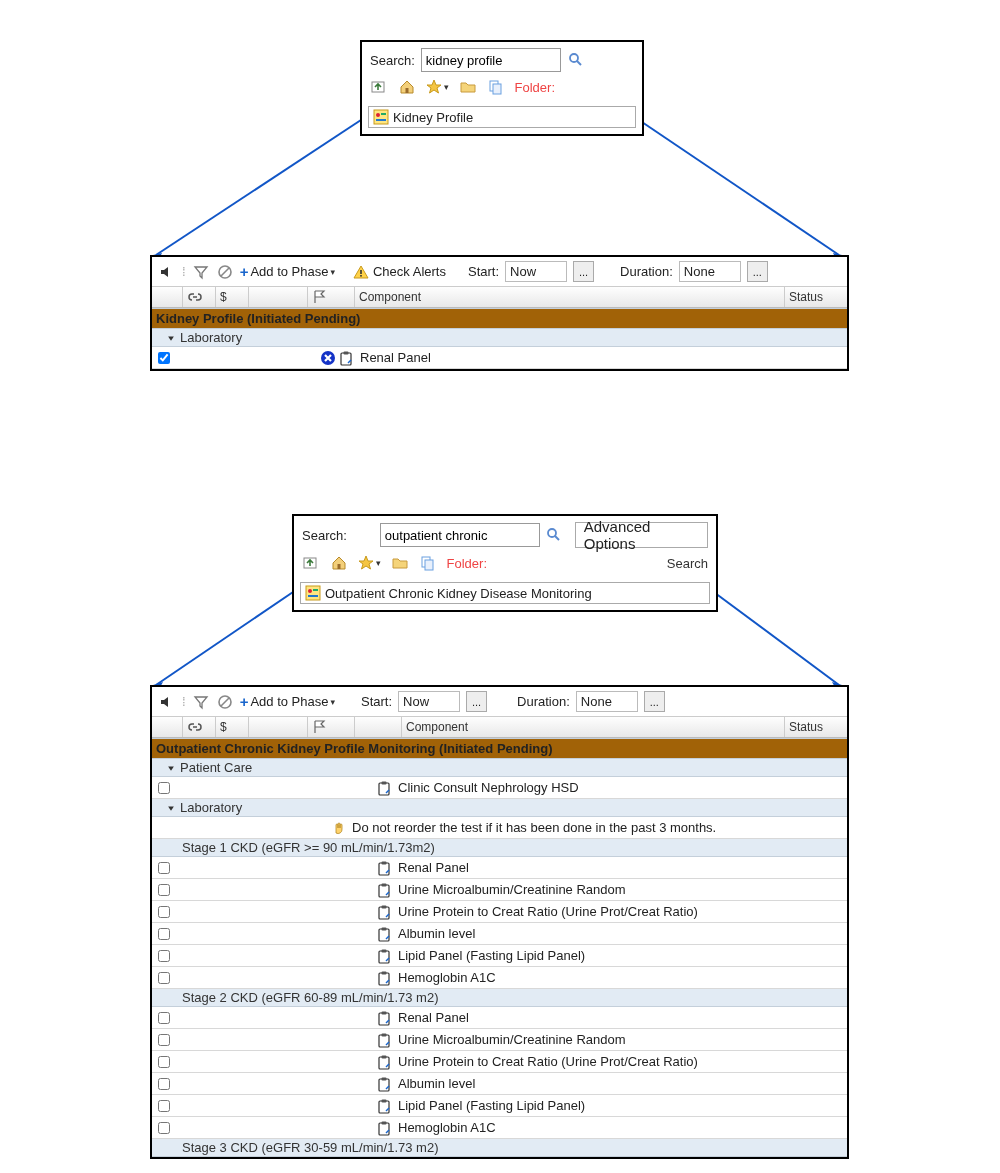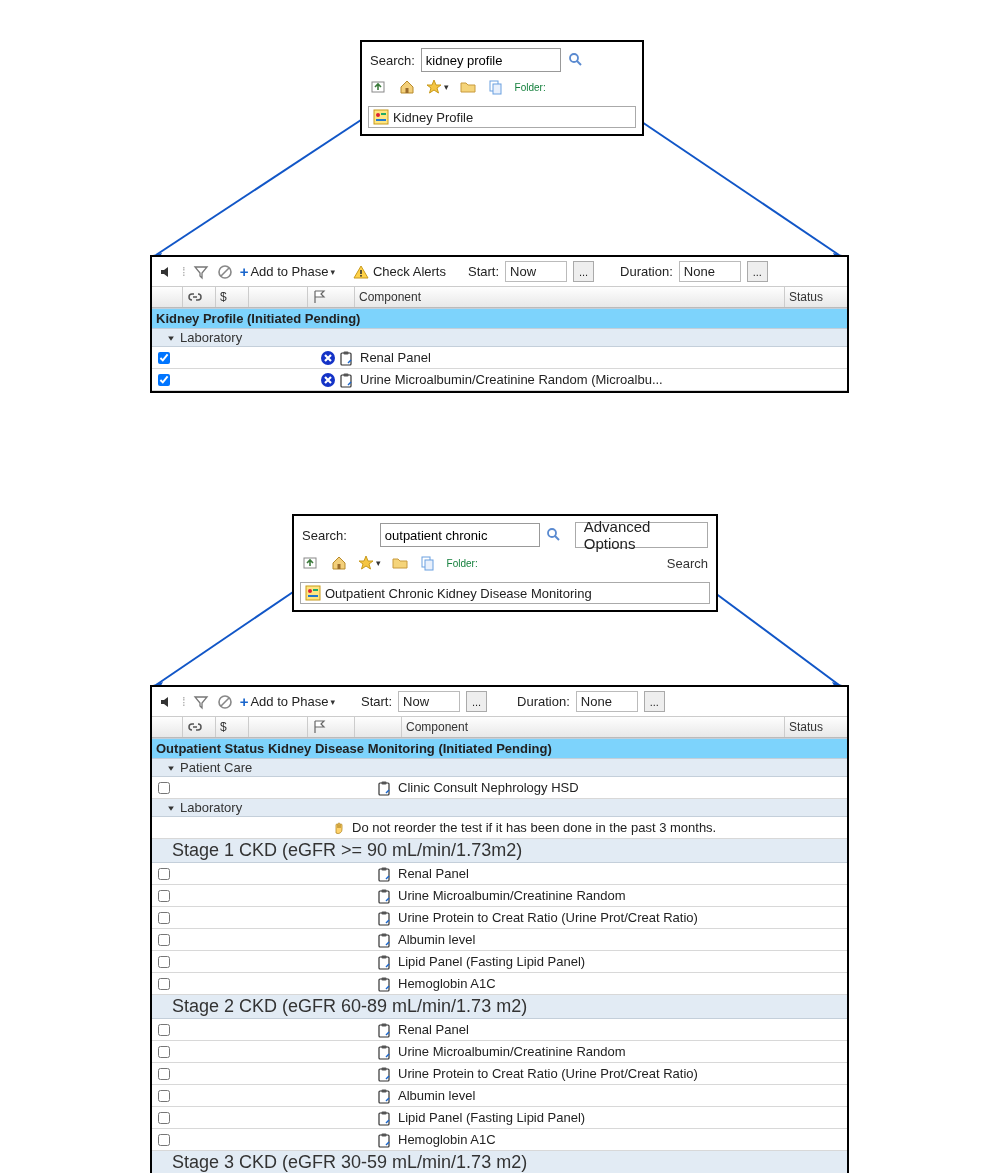--- a/index.html
+++ b/index.html
@@ -12,35 +12,35 @@
     width: 1000px;
   }
   .stage { position: relative; width: 1000px; height: 1173px; }
   .panel { position: absolute; border: 2px solid #000; background: #fff; }
   
   .search-row { display: flex; align-items: center; gap: 6px; padding: 6px 8px 2px 8px; }
   .search-label { font-size: 13px; }
   .search-input { border: 1px solid #999; height: 20px; padding: 1px 4px; font-size: 13px; }
   .icon-btn { display: inline-flex; align-items: center; justify-content: center; width: 18px; height: 18px; }
   .toolbar-row { display: flex; align-items: center; gap: 10px; padding: 4px 8px 6px 8px; }
-  .folder-label { color: #15803d; font-size: 10px; }
+  .folder-label { color: #ef4444; font-size: 13px; }
   .result-row { margin: 4px 6px 6px 6px; border: 1px solid #aaa; padding: 2px 4px; display: flex; align-items: center; gap: 4px; font-size: 13px; }
   .adv-btn { border: 1px solid #aaa; padding: 2px 8px; font-size: 15px; height: 20px; display: flex; align-items: center; }
   
   .order-toolbar { display: flex; align-items: center; gap: 6px; padding: 4px 6px; border-bottom: 1px solid #ccc; font-size: 13px; }
   .blue-plus { color: #1a66cc; font-weight: bold; font-size: 15px; }
   .dd-caret { font-size: 9px; color: #333; }
   .start-input { border: 1px solid #bbb; height: 19px; width: 52px; padding: 0 4px; font-size: 13px; display: inline-flex; align-items: center; }
   .dots-btn { border: 1px solid #aaa; background: #eee; height: 19px; width: 19px; display: inline-flex; align-items: center; justify-content: center; font-size: 11px; }
   .dur-label { font-size: 13px; }
   .col-headers { display: flex; background: linear-gradient(#fefefe,#e8e8e8); border-bottom: 1px solid #bbb; height: 20px; font-size: 12px; color: #333; }
   .col-headers > div { border-right: 1px solid #ccc; display: flex; align-items: center; padding: 0 4px; }
-  .section-title { background: #7dd3fc; border-top: 1px solid #c4cfda; border-bottom: 1px solid #c4cfda; font-weight: bold; padding: 2px 4px; font-size: 13px; }
+  .section-title { background: #a16207; border-top: 1px solid #c4cfda; border-bottom: 1px solid #c4cfda; font-weight: bold; padding: 2px 4px; font-size: 13px; }
   .group-row { background: #e2ebf4; border-bottom: 1px solid #c4cfda; padding: 1px 6px 1px 14px; font-size: 13px; color: #333; display:flex; align-items:center; gap:4px;}
-  .stage-row { background: #e2ebf4; border-bottom: 1px solid #c4cfda; padding: 1px 6px 1px 20px; font-size: 18px; color: #333; }
+  .stage-row { background: #e2ebf4; border-bottom: 1px solid #c4cfda; padding: 1px 6px 1px 30px; font-size: 13px; color: #333; }
   .data-row { display: flex; align-items: center; border-bottom: 1px solid #d8d8d8; height: 21px; font-size: 13px; }
   .cell-chk { width: 22px; display:flex; justify-content:center; }
   .cell-gap1 { width: 24px; }
   .cell-gap2 { width: 24px; }
   .cell-gap3 { width: 88px; }
   .cell-icons { width: 44px; display:flex; align-items:center; gap:2px; justify-content:flex-end; padding-right:4px;}
   .cell-comp { flex: 1; padding-left: 2px; }
   .cell-status { width: 54px; }
   .chk { width: 12px; height: 12px; }
   .note-row { display:flex; align-items:center; border-bottom:1px solid #d8d8d8; height:21px; font-size:13px; padding-left: 180px; gap:4px;}
@@ -257,38 +257,20 @@
             <svg class="svg16" viewBox="0 0 16 16">
               <use href="#i-xblue"></use>
             </svg>
             <svg class="svg16" viewBox="0 0 16 16">
               <use href="#i-clip"></use>
             </svg>
           </div>
           <div class="cell-comp">Renal Panel</div>
           <div class="cell-status"></div>
         </div>
-        <div class="data-row">
-          <div class="cell-chk">
-            <input type="checkbox" class="chk" checked="" style="">
-          </div>
-          <div class="cell-gap1"></div>
-          <div class="cell-gap2"></div>
-          <div class="cell-gap3"></div>
-          <div class="cell-icons">
-            <svg class="svg16" viewBox="0 0 16 16">
-              <use href="#i-xblue"></use>
-            </svg>
-            <svg class="svg16" viewBox="0 0 16 16">
-              <use href="#i-clip"></use>
-            </svg>
-          </div>
-          <div class="cell-comp">Urine Microalbumin/Creatinine Random (Microalbu...</div>
-          <div class="cell-status"></div>
-        </div>
       </div>
 </div>
 
 <div class="panel" style="left:292px; top:514px; width:422px;">
   <div class="search-row">
     <span class="search-label">Search:</span>
     <input class="search-input" style="width: 150px; margin-left: 27px;" value="outpatient chronic">
     <span class="icon-btn">
           <svg class="svg16" viewBox="0 0 16 16">
             <use href="#i-mag"></use>
@@ -379,21 +361,21 @@
     <div style="width:50px"></div>
     <div style="width:38px">
           <svg class="svg16" viewBox="0 0 16 16">
             <use href="#i-flag"></use>
           </svg>
         </div>
     <div style="width:38px"></div>
     <div style="flex:1">Component</div>
     <div style="width:54px;border-right:none">Status</div>
   </div>
-  <div class="section-title">Outpatient Status Kidney Disease Monitoring (Initiated Pending)</div>
+  <div class="section-title">Outpatient Chronic Kidney Profile Monitoring (Initiated Pending)</div>
   <div id="o2body">
         <div class="group-row">
           <svg width="10" height="10" viewBox="0 0 14 14">
             <use href="#i-tri"></use>
           </svg>
           <span>Patient Care</span>
         </div>
         <div class="data-row">
           <div class="cell-chk">
             <input type="checkbox" class="chk" style="">

